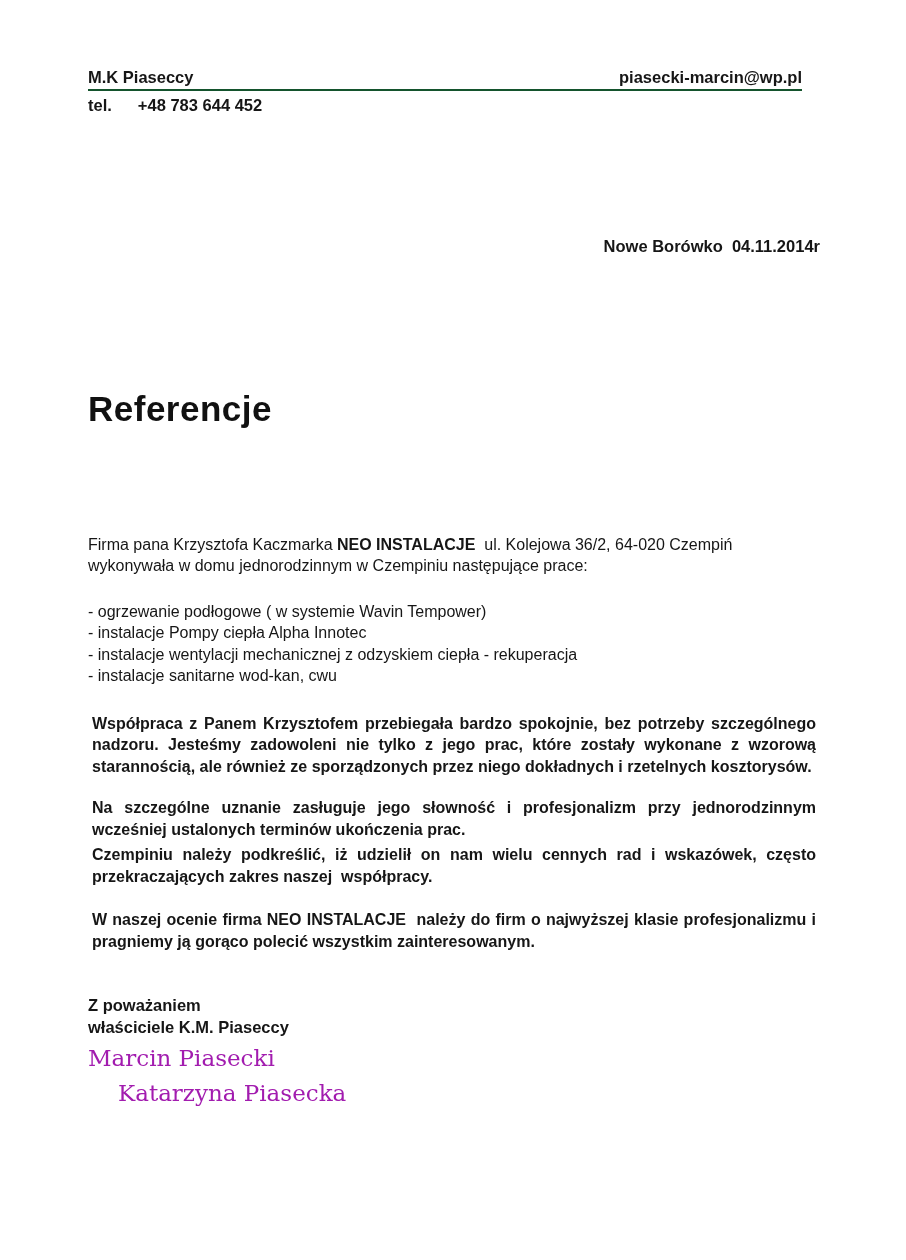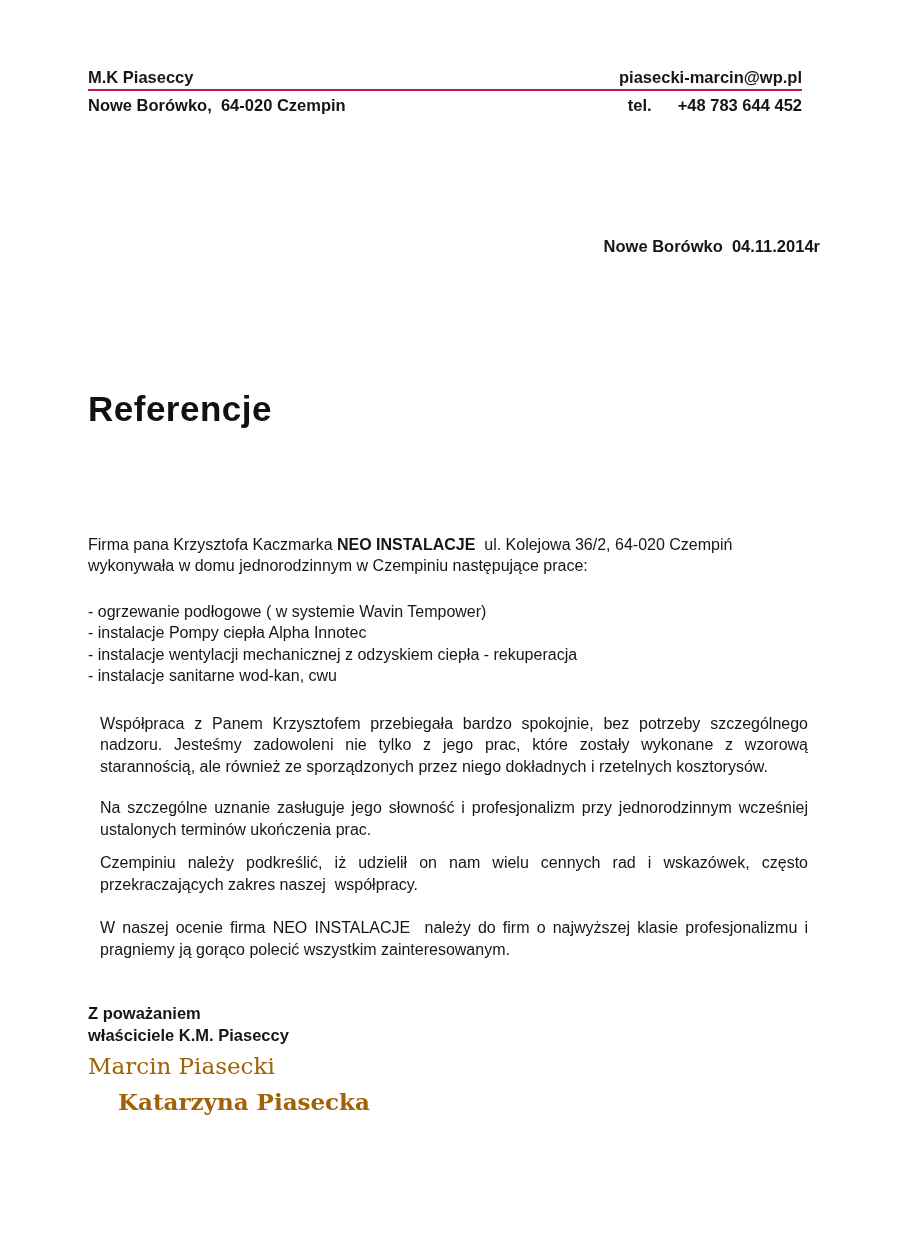--- a/index.html
+++ b/index.html
@@ -26,21 +26,21 @@
   .letterhead { margin-right: 18px; }
   .lh-row {
     display: flex;
     justify-content: space-between;
     align-items: baseline;
     font-weight: 700;
     font-size: 16.5px;
     line-height: 22px;
   }
   .lh-top {
-    border-bottom: 2px solid #be185d;
+    border-bottom: 2px solid #14532d;
     padding-bottom: 1px;
   }
   .lh-row.lh-bottom { margin-top: 3px; }
   .lh-tel .tel-num { margin-left: 26px; }
 
   
   .dateline {
     margin-top: 120px;
     text-align: right;
     font-weight: 700;
@@ -54,52 +54,51 @@
     line-height: 46px;
     font-weight: 700;
     color: #111111;
     letter-spacing: 0.5px;
   }
 
   
   .intro { margin: 102px 0 0 0; }
   .worklist { margin-top: 24px; }
   .work-item { line-height: 21.5px; }
-  .body-p { margin: 12px; }
+  .body-p { margin: 4px; font-weight: bold; }
   .just { text-align: justify; }
   .sp-26 { margin-top: 26px; }
   .sp-22 { margin-top: 22px; }
   .pgroup { margin-top: 20px; }
 
   
   .closing { margin-top: 42px; }
   .closing div { line-height: 22px; font-weight: 700; font-size: 16.5px; }
   .closing .owners { font-weight: 700; }
   .signatures { margin-top: 3px; }
   .sig {
     font-family: "DejaVu Serif", "Liberation Serif", serif;
     font-weight: 400;
     font-size: 23px;
     line-height: 35px;
-    color: #a16207;
+    color: #a21caf;
   }
-  .sig2 { margin-left: 30px; font-weight: bold; }
+  .sig2 { margin-left: 30px; }
 </style>
 </head>
 <body>
 
 <div class="page">
 
   <div class="letterhead">
     <div class="lh-row lh-top">
       <span>M.K Piaseccy</span>
       <span>piasecki-marcin@wp.pl</span>
     </div>
     <div class="lh-row lh-bottom">
-      <span class="keep-sp">Nowe Borówko,  64-020 Czempin</span>
       <span class="lh-tel">
         <span>tel.</span><span class="tel-num">+48 783 644 452</span>
       </span>
     </div>
   </div>
 
   <div class="dateline keep-sp">Nowe Borówko  04.11.2014r</div>
 
   <h1 class="title">Referencje</h1>
 

